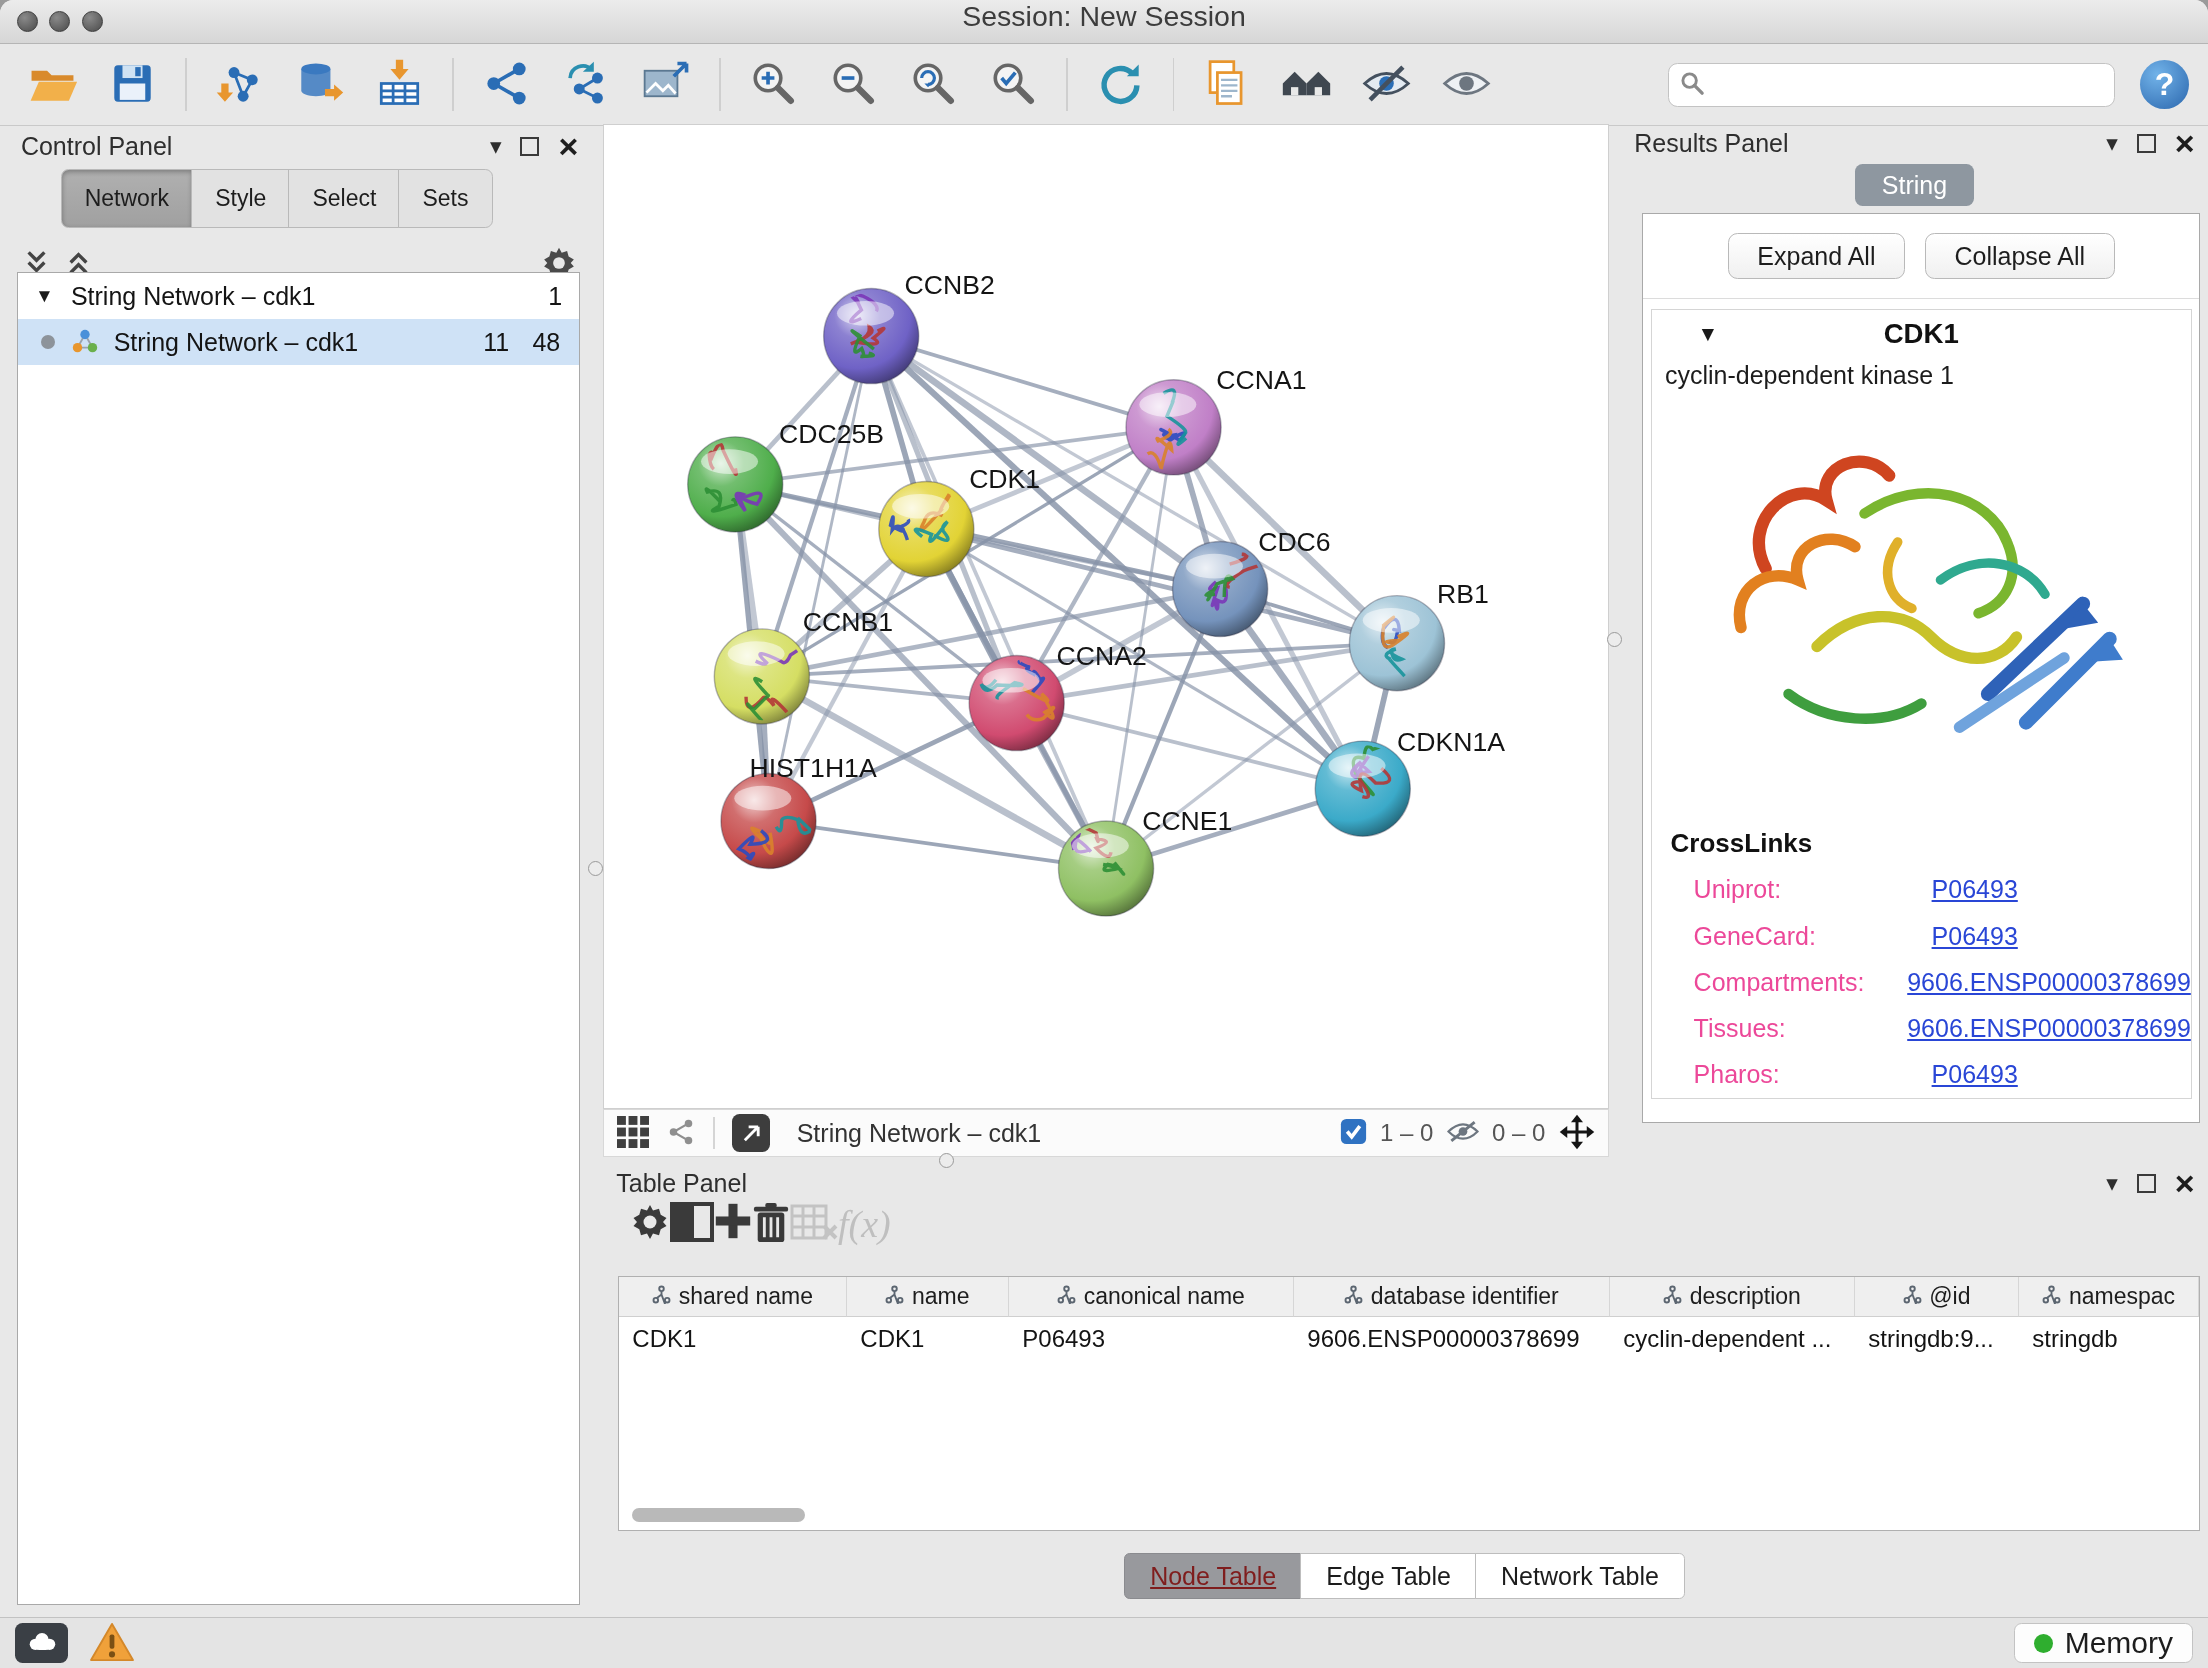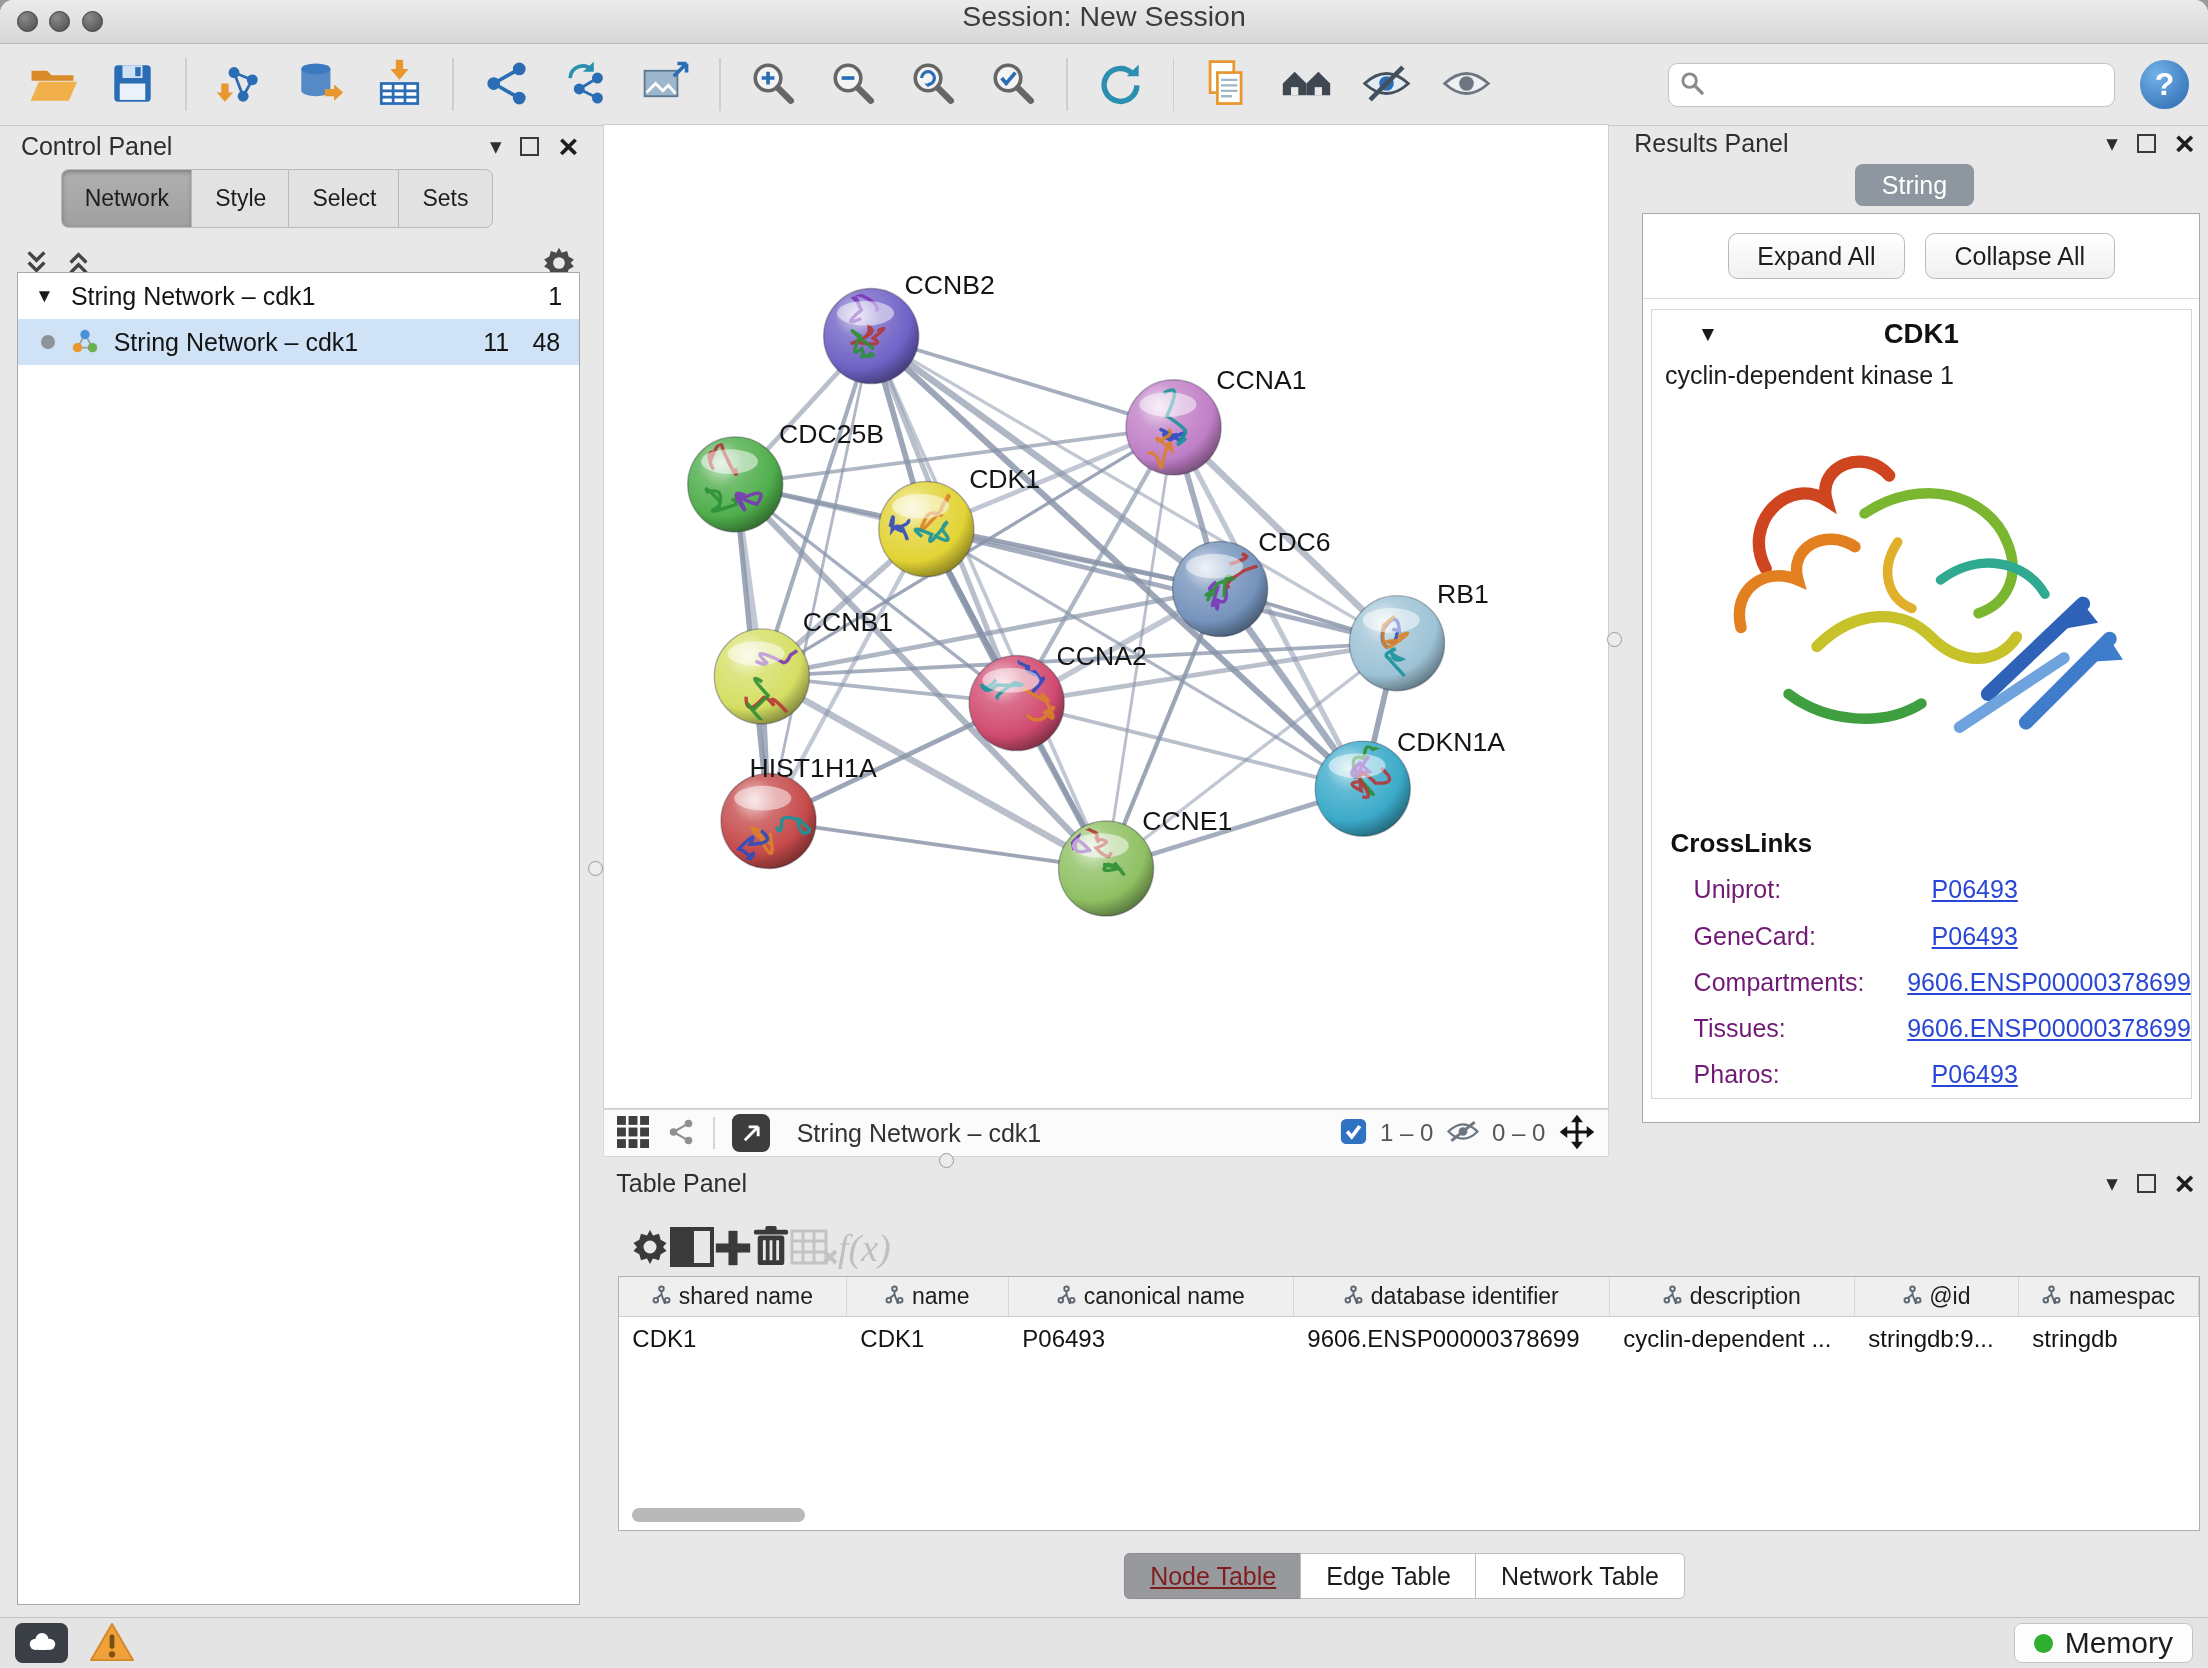--- a/index.html
+++ b/index.html
@@ -80,26 +80,26 @@
   .rp-buttons { display:flex; justify-content:center; gap:20px; padding:19px 0; border-bottom:1.9px solid #dcdcdc; }
   .rp-btn { font-size:25px; color:#1d1d1d; background:linear-gradient(#ffffff,#f0f0f0); border:1.9px solid #b9b9b9; border-radius:9.5px; padding:7.6px 28.5px; }
   .rp-section { margin:9.5px 7.6px; border:1px solid #d5d5d5; }
   .sec-header { position:relative; height:49px; display:flex; align-items:center; justify-content:center; }
   .sec-header .tri { position:absolute; left:46px; font-size:21px; color:#1a1a1a; }
   .sec-title { font-size:27.6px; font-weight:700; color:#111; }
   .sec-desc { font-size:25px; color:#1c1c1c; padding:1.9px 0 5.7px 13.3px; }
   .protein { display:block; margin:13.3px auto 5.7px auto; }
   .xl-title { font-size:26px; font-weight:700; color:#111; padding:15px 0 7.6px 19px; }
   .xl-row { display:flex; padding:8.6px 0 8.6px 42px; font-size:25px; }
-  .xl-label { width:238px; color:#701a75; }
+  .xl-label { width:238px; color:#ec4899; }
   .xl-link { color:#2946d6; text-decoration:underline; }
 
   
   .table-panel { position:absolute; left:603px; top:1164px; right:0; height:443px; }
-  .tp-toolbar { height:68px; display:flex; align-items:flex-end; padding-left:27px; }
+  .tp-toolbar { height:68px; display:flex; align-items:flex-start; padding-left:27px; }
   .tp-toolbar .ticon { display:flex; align-items:center; }
   .fx { font-family:"Liberation Serif", serif; font-style:italic; font-size:38px; color:#bfbfbf; }
   .tp-table { position:absolute; left:15px; right:7.6px; top:112px; height:255px; background:#fff; border:1.9px solid #b0b0b0; overflow:hidden; }
   .tgrid { display:grid; grid-template-columns:228px 162px 285px 316px 245px 164px 1fr; }
   .th { background:#efefef; border-bottom:1.9px solid #cfcfcf; border-right:1px solid #d6d6d6; height:40px;
     display:flex; align-items:center; justify-content:center; gap:7.6px; font-size:23px; color:#1d1d1d; overflow:hidden; white-space:nowrap; }
   .td { height:44px; display:flex; align-items:center; padding-left:13.3px; font-size:24px; color:#141414; overflow:hidden; white-space:nowrap; }
   .hthumb { position:absolute; left:13.3px; bottom:7.6px; width:173px; height:14.3px; border-radius:7.6px; background:#b9b9b9; }
   .tp-tabs { position:absolute; bottom:7.6px; left:0; right:0; display:flex; justify-content:center; }
   .tp-tab { font-size:25px; padding:7.6px 25px; background:#fff; border:1.9px solid #bdbdbd; margin-left:-1.9px; color:#1c1c1c; }

